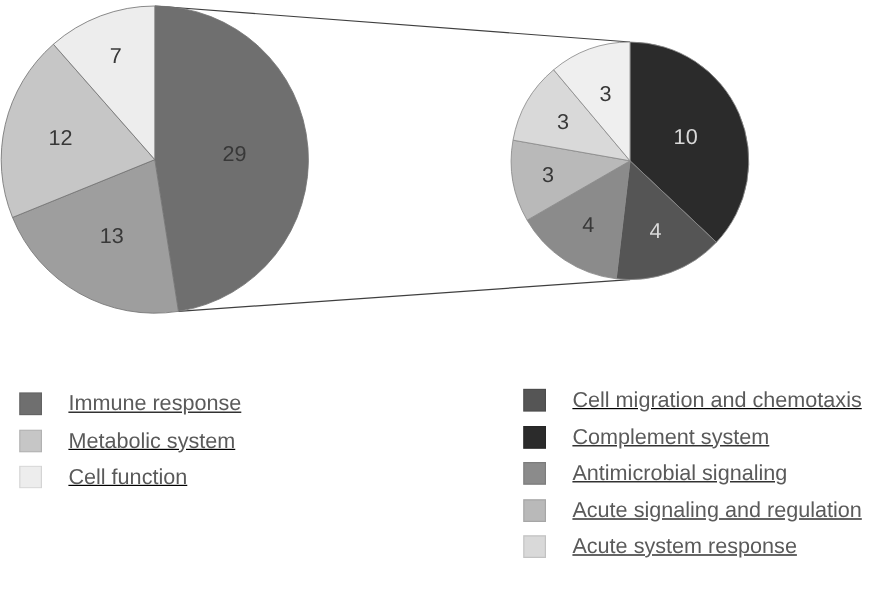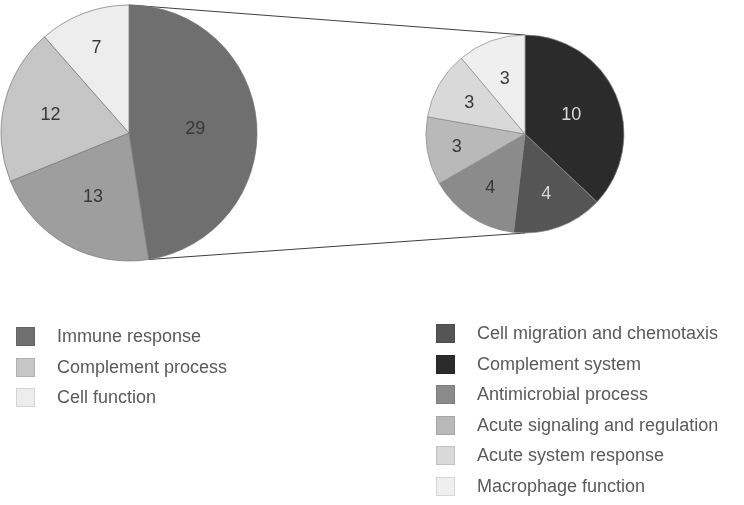--- a/index.html
+++ b/index.html
@@ -1,20 +1,20 @@
 <!DOCTYPE html>
 <html><head>
 <meta charset="utf-8">
 <style>
   html,body{margin:0;padding:0;background:#ffffff;}
   body{width:744px;height:505px;overflow:hidden;font-family:"Liberation Sans",sans-serif;}
   .stage{position:relative;width:744px;height:505px;background:#ffffff;}
   svg.chart{position:absolute;left:0;top:0;display:block;}
   svg.chart text{font-family:"Liberation Sans",sans-serif;font-size:18px;}
-  .legend{position:absolute;}
+  .legend{position:absolute;text-decoration:underline;}
   .legend-left{left:16px;top:327px;}
   .legend-right{left:436px;top:324px;}
   .legend-row{display:flex;align-items:center;height:19px;margin-bottom:11.5px;}
   .swatch{width:19px;height:19px;flex:0 0 19px;box-shadow:inset 0 0 0 1px rgba(0,0,0,0.10);}
   .legend-label{margin-left:22px;font-size:18px;line-height:19px;color:#5a5a5a;white-space:nowrap;}
 </style>
 </head>
 <body>
 
 <div class="stage">
@@ -42,46 +42,42 @@
       <text x="469.27126526647135" y="101.82500000000005" fill="#383838" text-anchor="middle" dominant-baseline="central">3</text>
       <text x="504.6840034864552" y="78.18225832531706" fill="#383838" text-anchor="middle" dominant-baseline="central">3</text>
     </svg>
   <div class="legend legend-left">
       <div class="legend-row">
         <span class="swatch" style="background: rgb(111, 111, 111);"></span>
         <span class="legend-label">Immune response</span>
       </div>
       <div class="legend-row">
         <span class="swatch" style="background: rgb(198, 198, 198);"></span>
-        <span class="legend-label">Complement process</span>
+        <span class="legend-label">Metabolic system</span>
       </div>
       <div class="legend-row">
         <span class="swatch" style="background: rgb(237, 237, 237);"></span>
         <span class="legend-label">Cell function</span>
       </div>
     </div>
   <div class="legend legend-right">
       <div class="legend-row">
         <span class="swatch" style="background: rgb(85, 85, 85);"></span>
         <span class="legend-label">Cell migration and chemotaxis</span>
       </div>
       <div class="legend-row">
         <span class="swatch" style="background: rgb(43, 43, 43);"></span>
         <span class="legend-label">Complement system</span>
       </div>
       <div class="legend-row">
         <span class="swatch" style="background: rgb(139, 139, 139);"></span>
-        <span class="legend-label">Antimicrobial process</span>
+        <span class="legend-label">Antimicrobial signaling</span>
       </div>
       <div class="legend-row">
         <span class="swatch" style="background: rgb(185, 185, 185);"></span>
         <span class="legend-label">Acute signaling and regulation</span>
       </div>
       <div class="legend-row">
         <span class="swatch" style="background: rgb(217, 217, 217);"></span>
         <span class="legend-label">Acute system response</span>
       </div>
-      <div class="legend-row">
-        <span class="swatch" style="background: rgb(239, 239, 239);"></span>
-        <span class="legend-label">Macrophage function</span>
-      </div>
     </div>
 </div>
 
 </body></html>

